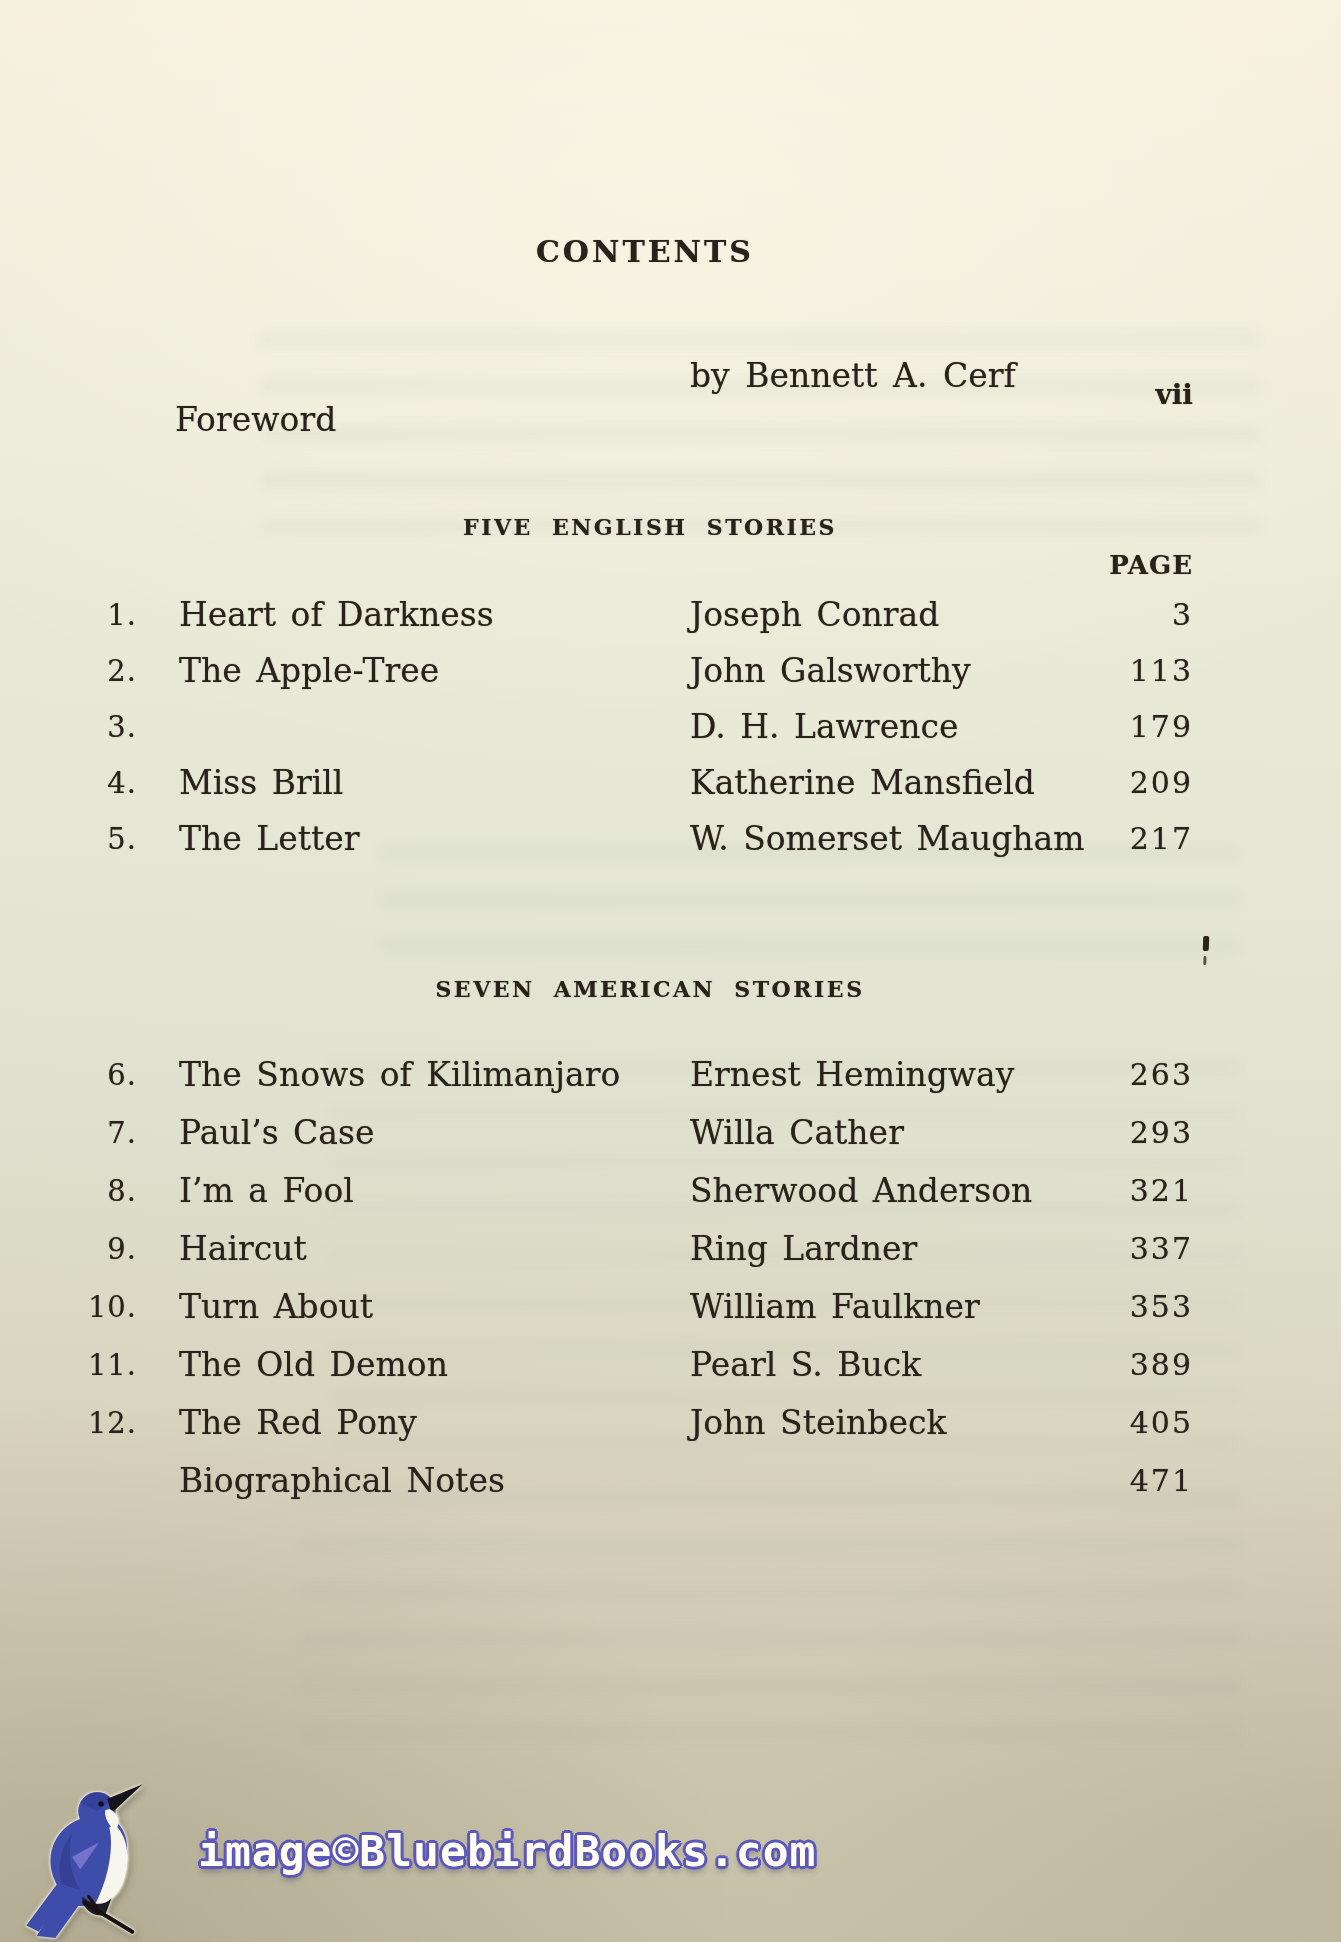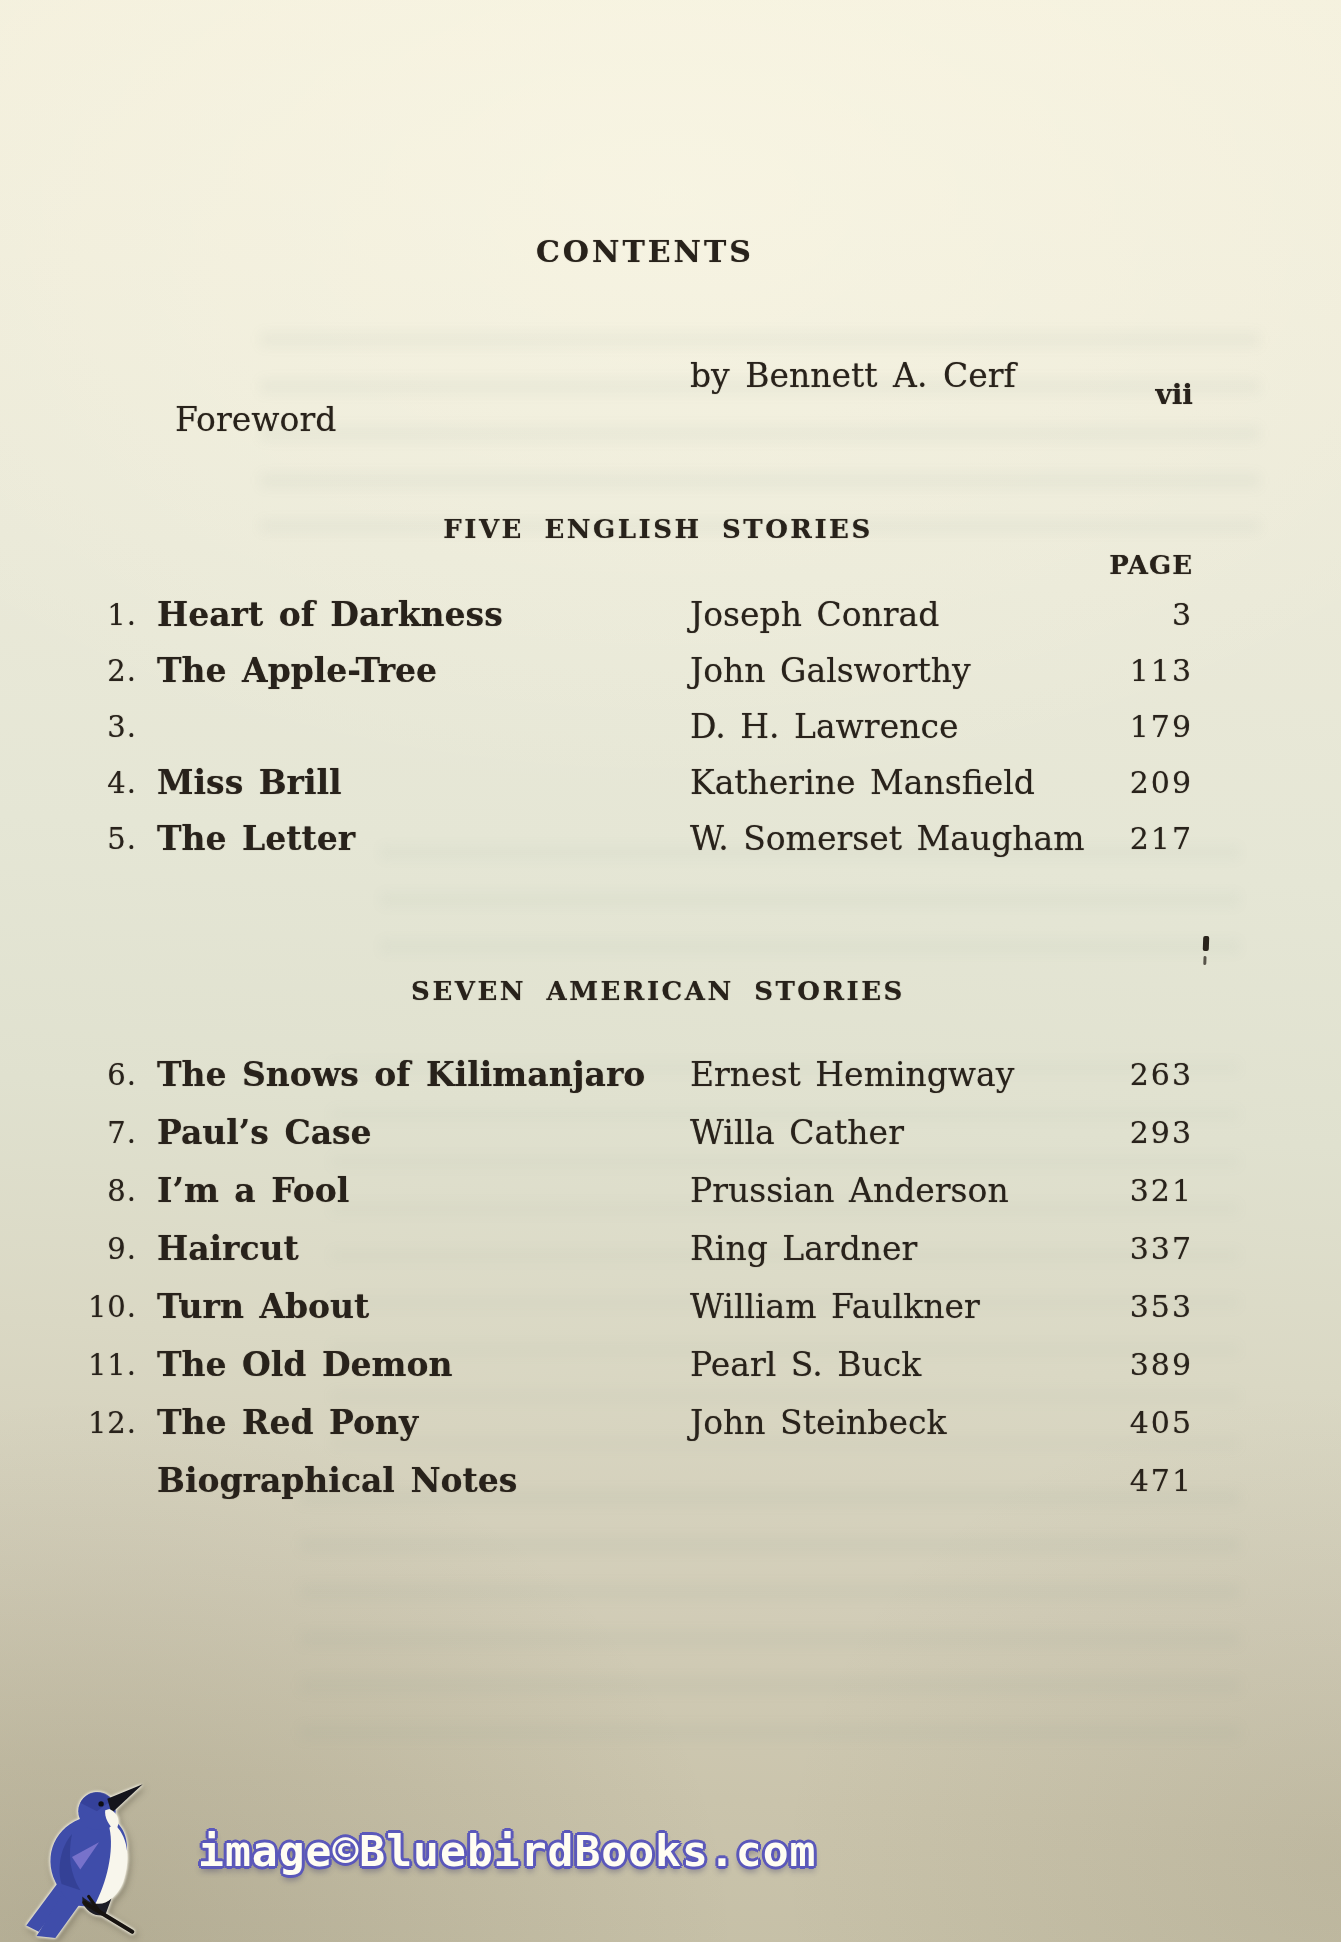--- a/index.html
+++ b/index.html
@@ -39,35 +39,35 @@
     position:absolute;top:234px;left:0;width:1290px;text-align:center;
     font-size:30px;font-weight:700;letter-spacing:3px;
   }
   .fw-row{position:absolute;top:356px;left:0;width:1341px;height:46px;font-size:33px;}
   .fw-label{position:absolute;left:175px;margin-top:44px;}
   .fw-by{position:absolute;left:690px;word-spacing:5px;}
   .fw-page{position:absolute;left:1030px;width:163px;text-align:right;
     font-size:28px;font-weight:700;top:2px;margin-top:20px;}
 
   .section-heading{
-    position:absolute;left:13px;width:1290px;text-align:center;
-    font-size:26px;font-weight:700;letter-spacing:2.5px;word-spacing:9px;
+    position:absolute;left:5px;width:1290px;text-align:center;
+    font-size:22px;font-weight:700;letter-spacing:2.5px;word-spacing:9px;
   }
   .heading-english{top:514px;}
   .heading-american{top:976px;}
 
   .page-col-header{
     position:absolute;top:550px;left:1030px;width:163px;text-align:right;
     font-size:26px;font-weight:700;letter-spacing:1px;
   }
 
   .toc-row{position:absolute;left:0;width:1341px;height:46px;font-size:33px;}
   .toc-row .num{position:absolute;left:0;width:137px;text-align:right;
     font-size:29px;top:3px;letter-spacing:1px;}
-  .toc-row .title{position:absolute;left:157px;word-spacing:4px;font-weight:bold;}
+  .toc-row .title{position:absolute;left:179px;word-spacing:4px;}
   .toc-row .author{position:absolute;left:690px;word-spacing:4px;}
   .toc-row .pg{position:absolute;left:1030px;width:163px;text-align:right;
     font-size:30px;top:2px;letter-spacing:2px;}
 
   .r1{top:595px;}.r2{top:651px;}.r3{top:707px;}.r4{top:763px;}.r5{top:819px;}
   .r6{top:1055px;}.r7{top:1113px;}.r8{top:1171px;}.r9{top:1229px;}
   .r10{top:1287px;}.r11{top:1345px;}.r12{top:1403px;}.r13{top:1461px;}
 
   .ink-speck{
     position:absolute;left:1203px;top:936px;width:6px;height:15px;
@@ -157,21 +157,21 @@
   </div>
   <div class="toc-row r7 print">
     <span class="num">7.</span>
     <span class="title">Paul’s Case</span>
     <span class="author">Willa Cather</span>
     <span class="pg">293</span>
   </div>
   <div class="toc-row r8 print">
     <span class="num">8.</span>
     <span class="title">I’m a Fool</span>
-    <span class="author">Prussian Anderson</span>
+    <span class="author">Sherwood Anderson</span>
     <span class="pg">321</span>
   </div>
   <div class="toc-row r9 print">
     <span class="num">9.</span>
     <span class="title">Haircut</span>
     <span class="author">Ring Lardner</span>
     <span class="pg">337</span>
   </div>
   <div class="toc-row r10 print">
     <span class="num">10.</span>

